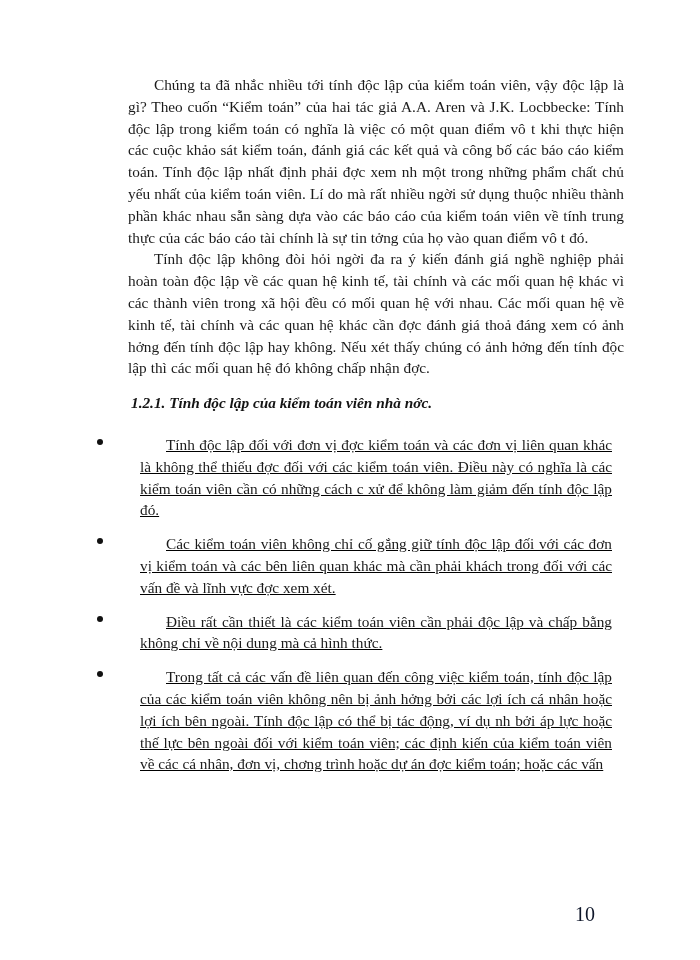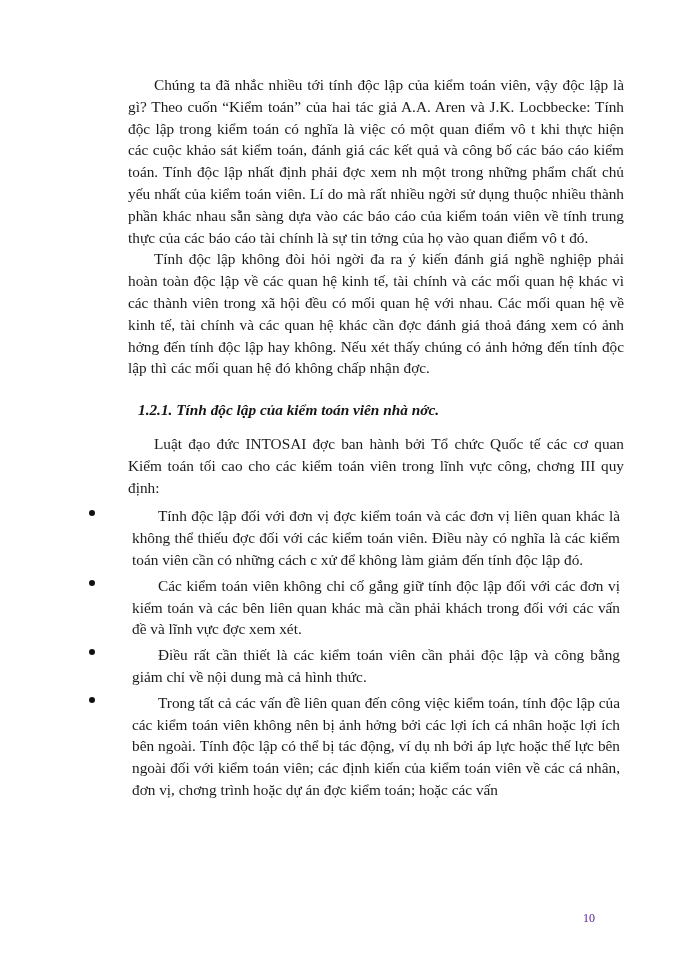--- a/index.html
+++ b/index.html
@@ -26,42 +26,43 @@
     font-family: "Liberation Serif", "DejaVu Serif", serif;
     font-size: 15.3px;
     line-height: 21.8px;
     color: #1a1a1a;
     text-align: justify;
     text-indent: 26px;
     -webkit-font-smoothing: none;
     word-spacing: 0.2px;
   }
   h3.section-heading {
-    margin: 10px;
+    margin: 3px;
     padding-top: 10px;
     padding-bottom: 2px;
     font-family: "Liberation Serif", "DejaVu Serif", serif;
     font-size: 15.3px;
     line-height: 21.8px;
     font-weight: bold;
     font-style: italic;
     color: #141414;
     text-align: left;
     text-indent: 0;
   }
   .spacer-sm { height: 3px; }
   .bullet-list {
     margin: 0;
     padding: 0;
     list-style: none;
   }
   .bullet-item {
     position: relative;
     padding-left: 0;
-    margin: 4px;
+    margin: 12px;
+    text-decoration: underline;
   }
   .bullet-marker {
     position: absolute;
     left: -43px;
     top: 5px;
     width: 6px;
     height: 6px;
     border-radius: 50%;
     background: #111111;
   }
@@ -72,57 +73,56 @@
     line-height: 21.8px;
     color: #1a1a1a;
     text-align: justify;
     text-indent: 26px;
   }
   .page-number {
     position: absolute;
     right: 77px;
     bottom: 34px;
     font-family: "Liberation Serif", "DejaVu Serif", serif;
-    font-size: 12px;
-    color: #4c1d95;
+    font-size: 20px;
+    color: #0f172a;
   }
 </style>
 </head>
 <body>
 
 <div class="page">
 
   <div class="content">
 
     <p class="body-para">Chúng ta đã nhắc nhiều tới tính độc lập của kiểm toán viên, vậy độc lập là gì? Theo cuốn “Kiểm toán” của hai tác giả A.A. Aren và J.K. Locbbecke: Tính độc lập trong kiểm toán có nghĩa là việc có một quan điểm vô t  khi thực hiện các cuộc khảo sát kiểm toán, đánh giá các kết quả và công bố các báo cáo kiểm toán. Tính độc lập nhất định phải đợc  xem nh  một trong những phẩm chất chủ yếu nhất của kiểm toán viên. Lí do mà rất nhiều ngời  sử dụng thuộc nhiều thành phần khác nhau sẵn sàng dựa vào các báo cáo của kiểm toán viên về tính trung thực của các báo cáo tài chính là sự tin tởng  của họ vào quan điểm vô t  đó.</p>
 
     <p class="body-para">Tính độc lập không đòi hỏi ngời  đa  ra ý kiến đánh giá nghề nghiệp phải hoàn toàn độc lập về các quan hệ kinh tế, tài chính và các mối quan hệ khác vì các thành viên trong xã hội đều có mối quan hệ với nhau. Các mối quan hệ về kinh tế, tài chính và các quan hệ khác cần đợc  đánh giá thoả đáng xem có ảnh hởng  đến tính độc lập hay không. Nếu xét thấy chúng có ảnh hởng  đến tính độc lập thì các mối quan hệ đó không chấp nhận đợc.</p>
 
 
     <h3 class="section-heading">1.2.1. Tính độc lập của kiểm toán viên nhà nớc.</h3>
 
-    <p class="body-para">Luật đạo đức INTOSAI đợc  ban hành bởi Tổ chức Quốc tế các cơ quan Kiểm toán tối cao cho các kiểm toán viên trong lĩnh vực công, chơng III quy định:</p>
 
     <div class="spacer-sm"></div>
 
     <ul class="bullet-list">
 
       <li class="bullet-item">
         <span class="bullet-marker"></span>
         <span class="bullet-text">Tính độc lập đối với đơn vị đợc  kiểm toán và các đơn vị liên quan khác là không thể thiếu đợc  đối với các kiểm toán viên. Điều này có nghĩa là các kiểm toán viên cần có những cách c  xử để không làm giảm đến tính độc lập đó.</span>
       </li>
 
       <li class="bullet-item">
         <span class="bullet-marker"></span>
         <span class="bullet-text">Các kiểm toán viên không chỉ cố gắng giữ tính độc lập đối với các đơn vị kiểm toán và các bên liên quan khác mà cần phải khách trong đối với các vấn đề và lĩnh vực đợc  xem xét.</span>
       </li>
 
       <li class="bullet-item">
         <span class="bullet-marker"></span>
-        <span class="bullet-text">Điều rất cần thiết là các kiểm toán viên cần phải độc lập và công bằng giảm chỉ về nội dung mà cả hình thức.</span>
+        <span class="bullet-text">Điều rất cần thiết là các kiểm toán viên cần phải độc lập và chấp bằng không chỉ về nội dung mà cả hình thức.</span>
       </li>
 
       <li class="bullet-item">
         <span class="bullet-marker"></span>
         <span class="bullet-text">Trong tất cả các vấn đề liên quan đến công việc kiểm toán, tính độc lập của các kiểm toán viên không nên bị ảnh hởng  bởi các lợi ích cá nhân hoặc lợi ích bên ngoài. Tính độc lập có thể bị tác động, ví dụ nh  bởi áp lực hoặc thế lực bên ngoài đối với kiểm toán viên; các định kiến của kiểm toán viên về các cá nhân, đơn vị, chơng  trình hoặc dự án đợc  kiểm toán; hoặc các vấn</span>
       </li>
 
     </ul>
 
   </div>

